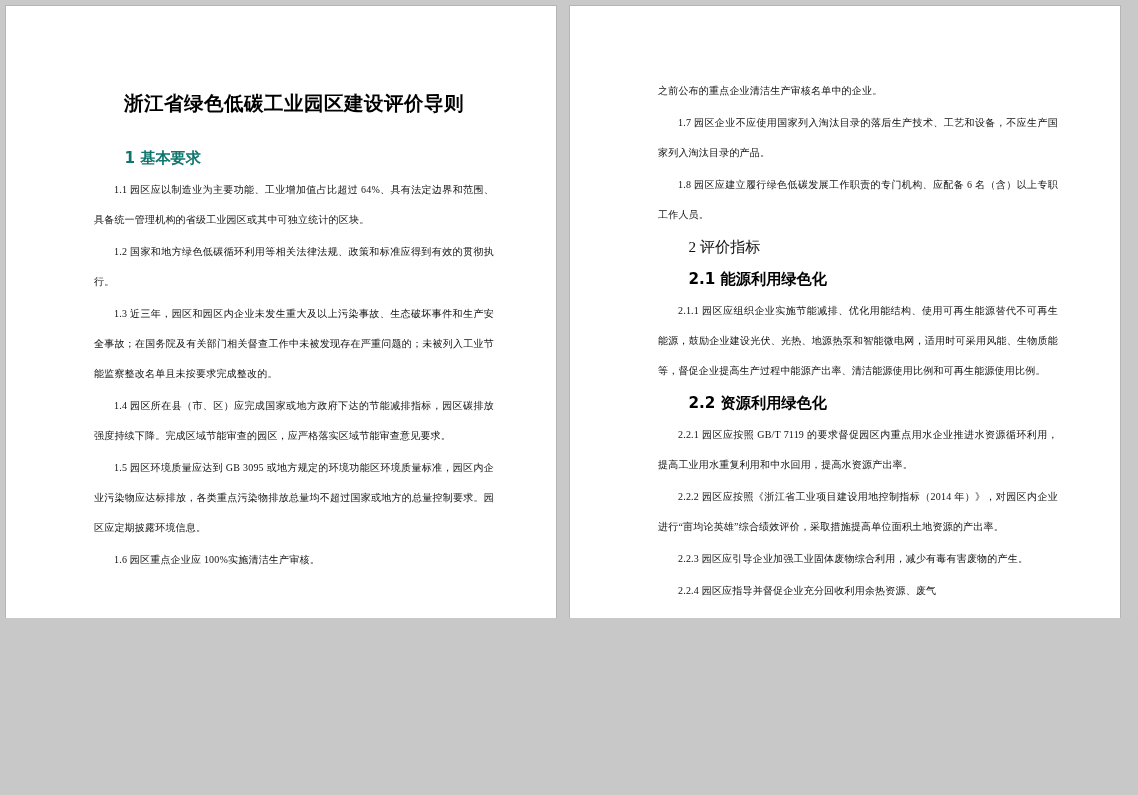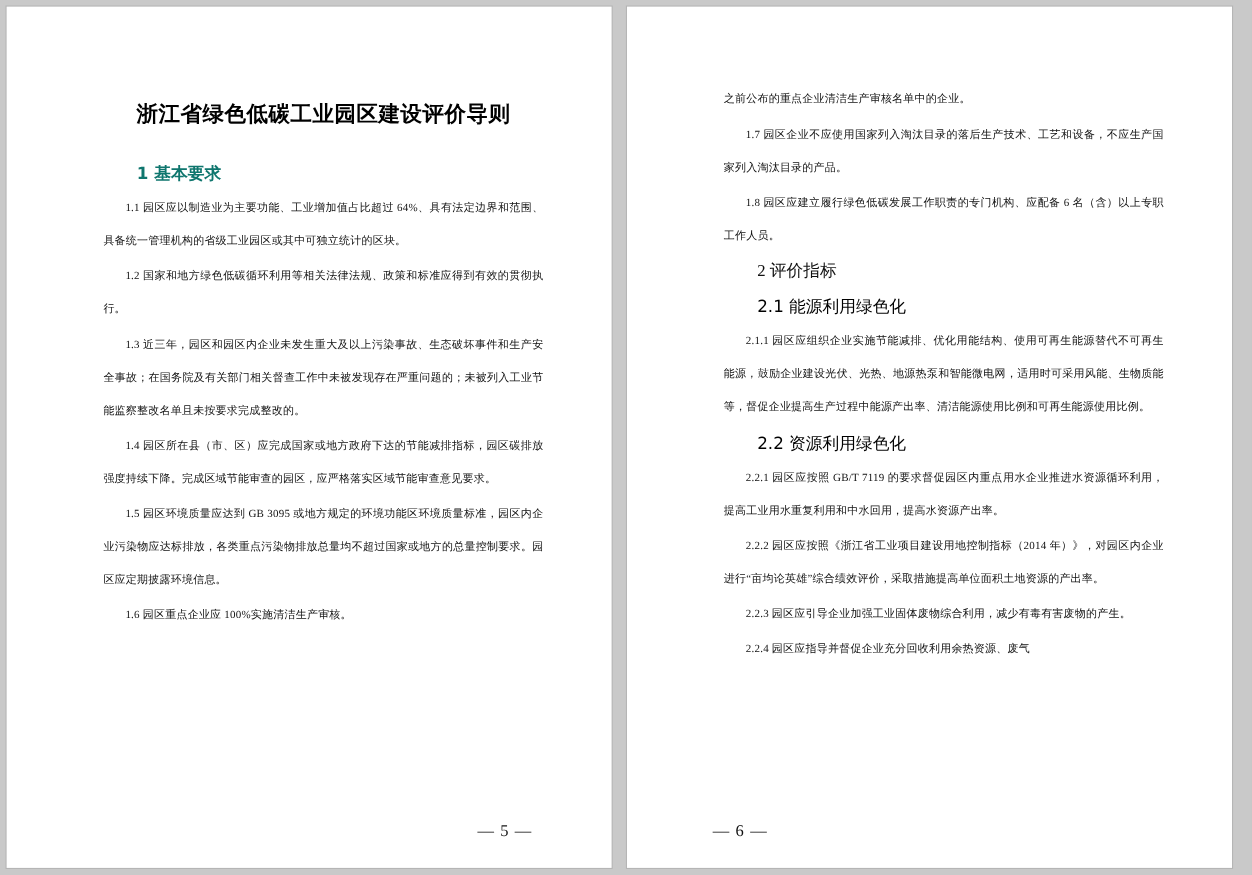--- a/index.html
+++ b/index.html
@@ -3,21 +3,21 @@
 <meta charset="utf-8">
 <style>
   html, body {
     margin: 0;
     padding: 0;
     background: #c8c8c8;
     font-family: "Liberation Serif", serif;
   }
   #viewport {
     width: 1138px;
-    height: 795px;
+    height: 618px;
     position: relative;
     background: #c9c9c9;
     overflow: hidden;
   }
   .spread {
     display: flex;
     gap: 14px;
     padding: 6px 0 0 6px;
     box-sizing: border-box;
   }
@@ -62,21 +62,21 @@
     font-family: "DejaVu Sans", sans-serif;
     font-weight: bold;
     font-size: 15.2px;
     line-height: 30px;
     margin: 0 0 2px 0;
     text-indent: 2em;
     color: #0f766e;
   }
   p.heading-sub {
     font-family: "DejaVu Sans", sans-serif;
-    font-weight: normal;
+    font-weight: bold;
     font-size: 15.2px;
     line-height: 30px;
     margin: 0 0 2px 0;
     text-indent: 2em;
     color: #000;
   }
   p.plain-head {
     font-size: 15.2px;
     line-height: 30px;
     margin: 0 0 2px 0;

